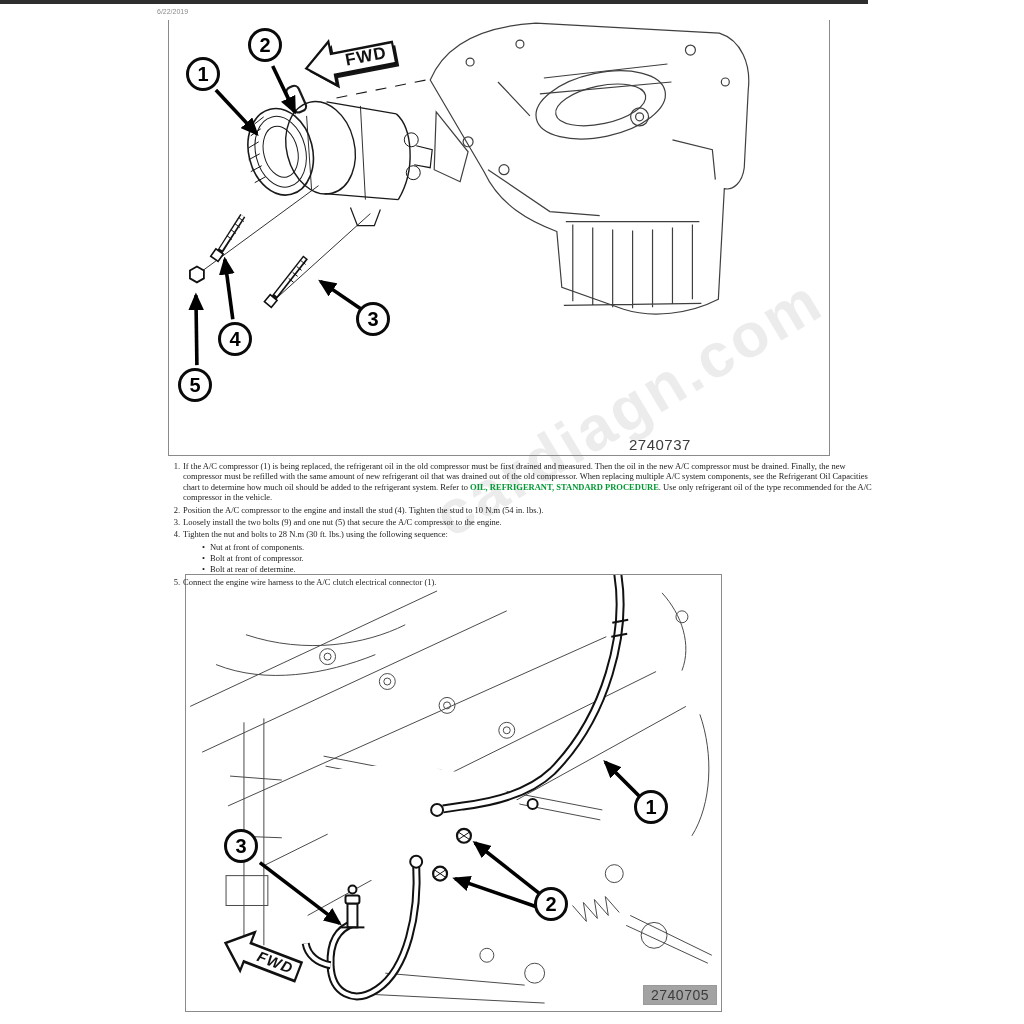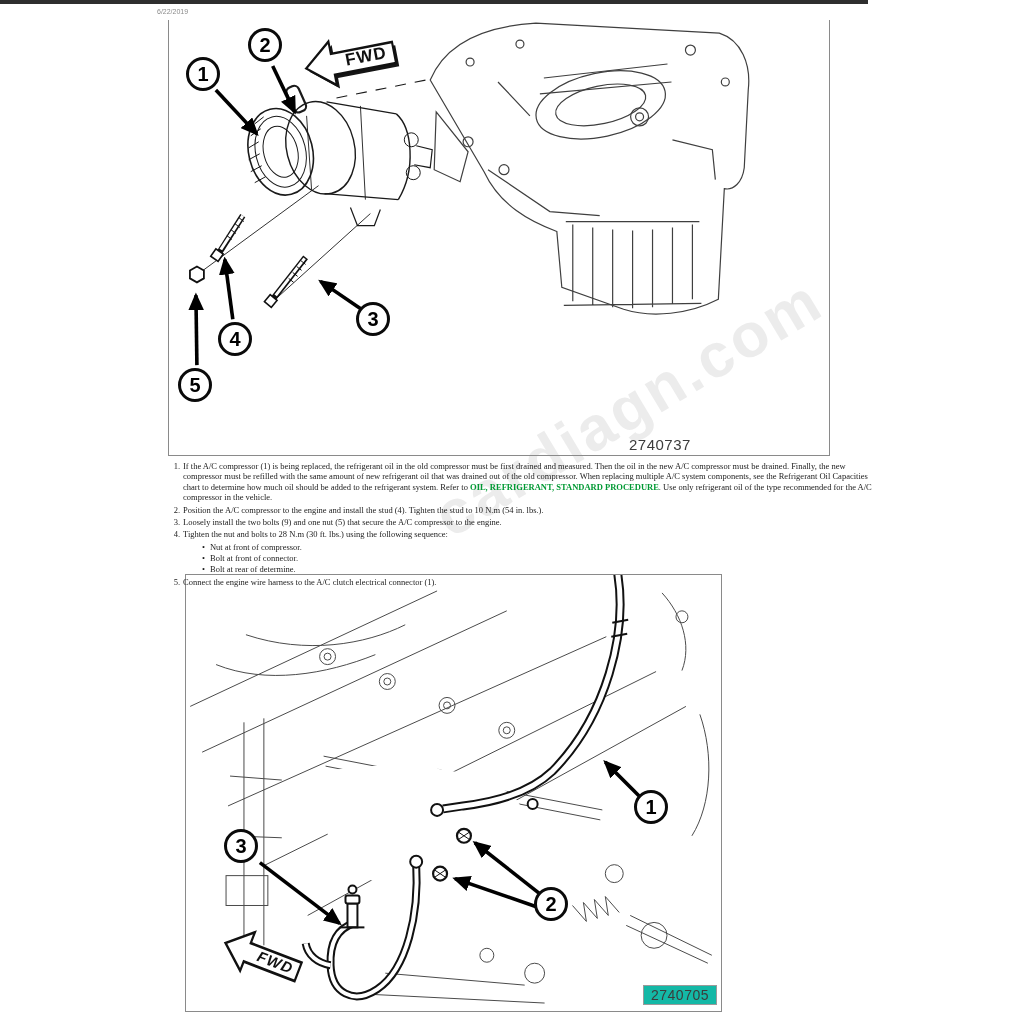--- a/index.html
+++ b/index.html
@@ -31,21 +31,21 @@
   .fwd svg { position:absolute; left:0; top:0; width:100%; height:100%; }
   .fwd-text { position:absolute; left:36%; top:50%; width:62%; transform:translateY(-50%);
               text-align:center; font:bold 17px "Liberation Sans",sans-serif; color:#111; letter-spacing:1px; }
   .fwd-f1 { left:133px; top:12px; width:96px; height:56px; transform:rotate(-11deg); }
   .fwd-f2 { left:34px; top:356px; width:84px; height:52px; transform:rotate(21deg); }
   .fwd-f2 .fwd-text { font-style:italic; font-size:15px; }
 
   .fig-id { position:absolute; font-family:"Liberation Sans",sans-serif; color:#3c3c3c;
             font-size:15px; letter-spacing:0.5px; z-index:7; }
   .fig1 .fig-id { left:460px; top:416px; }
-  .fig2 .fig-id { left:457px; top:410px; background:#14b8a6; border:1px solid #9a9a9a;
+  .fig2 .fig-id { left:457px; top:410px; background:#a3a3a3; border:1px solid #9a9a9a;
                   padding:1px 7px; font-size:14px; }
 
   .inst-list { position:absolute; left:170px; top:461px; width:712px; z-index:3;
                font-size:8.5px; line-height:10.4px; color:#1c1c1c; }
   .inst-item { display:flex; margin-bottom:2px; }
   .inst-num { flex:0 0 10px; text-align:right; margin-right:3px; }
   .inst-body { flex:1; }
   .green-link { color:var(--link-green,#009933); font-weight:bold; text-decoration:none; cursor:pointer; }
   .bullets { margin:1px 0 2px 32px; }
   .bullet-row { display:flex; line-height:11.2px; }
@@ -165,25 +165,25 @@
       <span class="inst-num">3.</span>
       <span class="inst-body">Loosely install the two bolts (9) and one nut (5) that secure the A/C compressor to the engine.</span>
     </div>
     <div class="inst-item">
       <span class="inst-num">4.</span>
       <span class="inst-body">Tighten the nut and bolts to 28 N.m (30 ft. lbs.) using the following sequence:</span>
     </div>
     <div class="bullets">
       <div class="bullet-row">
           <span class="bullet-dot">•</span>
-          <span>Nut at front of compressor.</span>
+          <span>Nut at front of components.</span>
         </div>
       <div class="bullet-row">
           <span class="bullet-dot">•</span>
-          <span>Bolt at front of connector.</span>
+          <span>Bolt at front of compressor.</span>
         </div>
       <div class="bullet-row">
           <span class="bullet-dot">•</span>
           <span>Bolt at rear of determine.</span>
         </div>
     </div>
     <div class="inst-item">
       <span class="inst-num">5.</span>
       <span class="inst-body">Connect the engine wire harness to the A/C clutch electrical connector (1).</span>
     </div>

